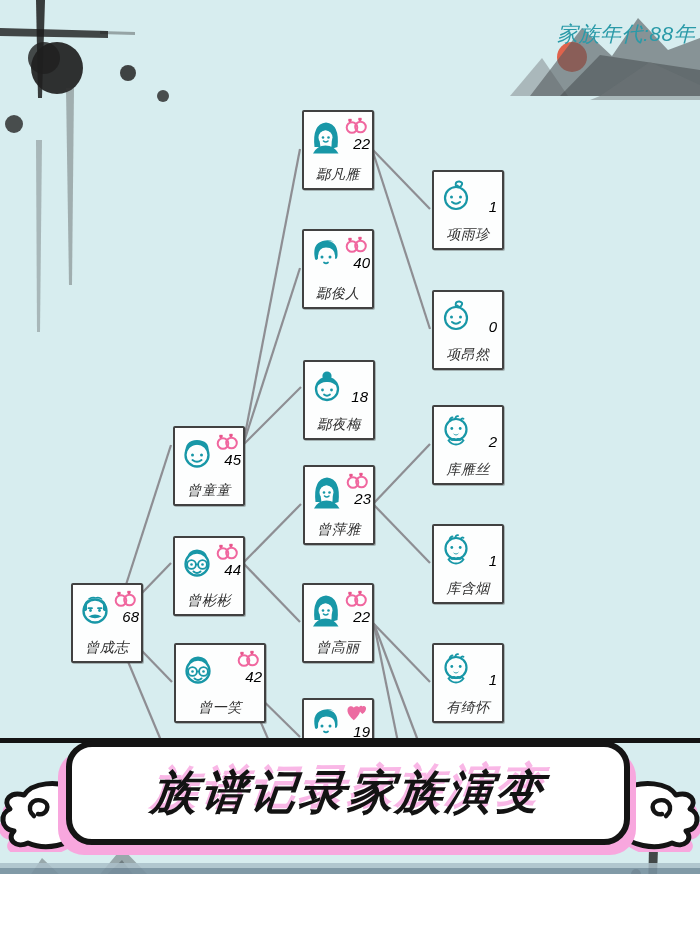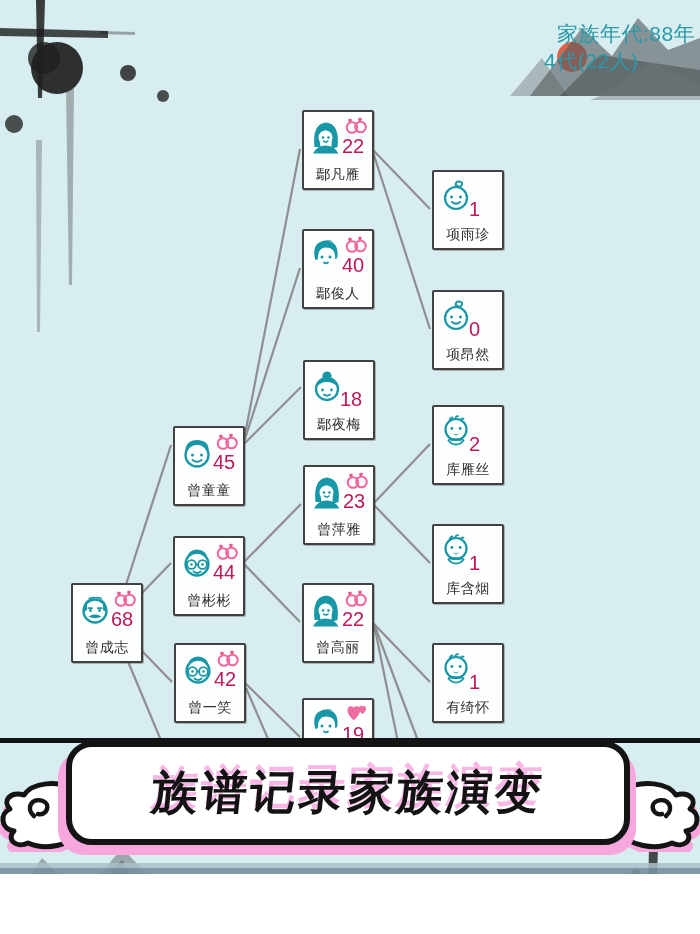--- a/index.html
+++ b/index.html
@@ -1,33 +1,33 @@
 <!DOCTYPE html>
 <html><head>
 <meta charset="utf-8">
 <style>
   html,body{margin:0;padding:0}
   #page{position:relative;width:700px;height:874px;background:#d7edef;overflow:hidden;
-        font-family:"Liberation Sans",sans-serif;}
+        font-family:"Liberation Sans",sans-serif;font-style:italic;}
   
   .hdr{position:absolute;color:#2a9aa8;font-size:21px;letter-spacing:.5px;z-index:2;white-space:nowrap}
   #hdr1{left:557px;top:20px}
   #hdr2{left:544px;top:47px}
   
   svg.deco{position:absolute;z-index:1}
   
   #edges{position:absolute;left:0;top:0;z-index:3}
   
   .node{position:absolute;width:68px;height:76px;background:#fdfefe;border:2px solid #414141;
         border-radius:2px;z-index:4;box-shadow:1px 1px 0 rgba(70,70,70,.35)}
   .n-icon{position:absolute;left:4px;top:6px;width:36px;height:36px}
   .n-icon svg{width:100%;height:100%}
   .n-badge{position:absolute;right:2px;top:4px;width:27px;height:18px}
   .n-badge svg{width:100%;height:100%}
-  .n-age{position:absolute;right:2px;top:23px;width:28px;text-align:left;font-size:20px;color:#be185d}
+  .n-age{position:absolute;right:2px;top:23px;width:28px;text-align:right;font-size:15px;color:#000000}
   .node.nobadge .n-age{top:26px;right:5px}
   .n-name{position:absolute;left:0;right:0;bottom:4px;text-align:center;font-size:14px;color:#303030;letter-spacing:.5px}
   
   #divider{position:absolute;left:0;top:738px;width:700px;height:5px;background:#141414;z-index:5}
   .wing{position:absolute;top:778px;width:88px;height:74px;z-index:6}
   #wingL{left:-2px}
   #wingR{right:-2px;transform:scaleX(-1)}
   #banner{position:absolute;left:66px;top:741px;width:552px;height:92px;background:#ffffff;
           border:6px solid #141414;border-radius:26px;z-index:7;
           box-shadow:-8px 10px 0 #f8a7de,6px 10px 0 #f8a7de}
@@ -78,21 +78,20 @@
     <circle cx="113" cy="70" r="20" fill="#1f1f1f" opacity=".9"></circle>
     <circle cx="78" cy="58" r="6" fill="#242424" opacity=".8"></circle>
     <circle cx="96" cy="44" r="5" fill="#242424" opacity=".75"></circle>
     <circle cx="60" cy="66" r="4" fill="#242424" opacity=".7"></circle>
   </svg>
 
   <div id="strip1"></div>
   <div id="strip2"></div>
 
   <div class="hdr" id="hdr1">家族年代:88年</div>
-  <div class="hdr" id="hdr2">4代(22人)</div>
 
   <svg id="edges" width="700" height="934">
       <line x1="114" y1="622" x2="171" y2="445" stroke="#8e8e93" stroke-width="2.2"></line>
       <line x1="114" y1="622" x2="171" y2="563" stroke="#8e8e93" stroke-width="2.2"></line>
       <line x1="114" y1="622" x2="172" y2="682" stroke="#8e8e93" stroke-width="2.2"></line>
       <line x1="243" y1="445" x2="300" y2="149" stroke="#8e8e93" stroke-width="2.2"></line>
       <line x1="243" y1="445" x2="300" y2="268" stroke="#8e8e93" stroke-width="2.2"></line>
       <line x1="243" y1="445" x2="301" y2="387" stroke="#8e8e93" stroke-width="2.2"></line>
       <line x1="372" y1="149" x2="430" y2="209" stroke="#8e8e93" stroke-width="2.2"></line>
       <line x1="372" y1="149" x2="430" y2="329" stroke="#8e8e93" stroke-width="2.2"></line>
@@ -159,21 +158,21 @@
           </svg></span>
         <span class="n-badge"><svg viewBox="0 0 26 18">
             <path d="M6.5,7 C3.5,4.8 4.8,1.8 6.5,3.2 C8.2,1.8 9.5,4.8 6.5,7 Z" fill="#e8558b"></path>
             <path d="M16.5,6 C13.5,3.8 14.8,0.8 16.5,2.2 C18.2,0.8 19.5,3.8 16.5,6 Z" fill="#e8558b"></path>
             <circle cx="8.5" cy="11.5" r="5.3" fill="none" stroke="#f0679f" stroke-width="2"></circle>
             <circle cx="17" cy="11" r="5.3" fill="none" stroke="#f0679f" stroke-width="2"></circle>
           </svg></span>
         <div class="n-age">44</div>
         <div class="n-name">曾彬彬</div>
       </div>
-      <div class="node" style="left: 174px; top: 643px;">
+      <div class="node" style="left: 174px; top: 643px; padding-left: 20px;">
         <span class="n-icon"><svg viewBox="0 0 36 36">
             <circle cx="18" cy="20" r="11.5" fill="none" stroke="#1897a7" stroke-width="2.3"></circle>
             <path d="M8,14 Q9,6 18,5.5 Q27,6 28,13 Q23,8.5 18,9 Q12,9.5 8,14 Z" fill="#1897a7"></path>
             <circle cx="12.5" cy="20.5" r="4.4" fill="none" stroke="#1897a7" stroke-width="1.8"></circle>
             <circle cx="23.5" cy="20.5" r="4.4" fill="none" stroke="#1897a7" stroke-width="1.8"></circle>
             <line x1="16.9" y1="20.5" x2="19.1" y2="20.5" stroke="#1897a7" stroke-width="1.8"></line>
             <circle cx="12.5" cy="20.5" r="1.3" fill="#1897a7"></circle>
             <circle cx="23.5" cy="20.5" r="1.3" fill="#1897a7"></circle>
             <path d="M14.5,27.5 Q18,30.5 21.5,27.5" fill="none" stroke="#1897a7" stroke-width="2" stroke-linecap="round"></path>
           </svg></span>

